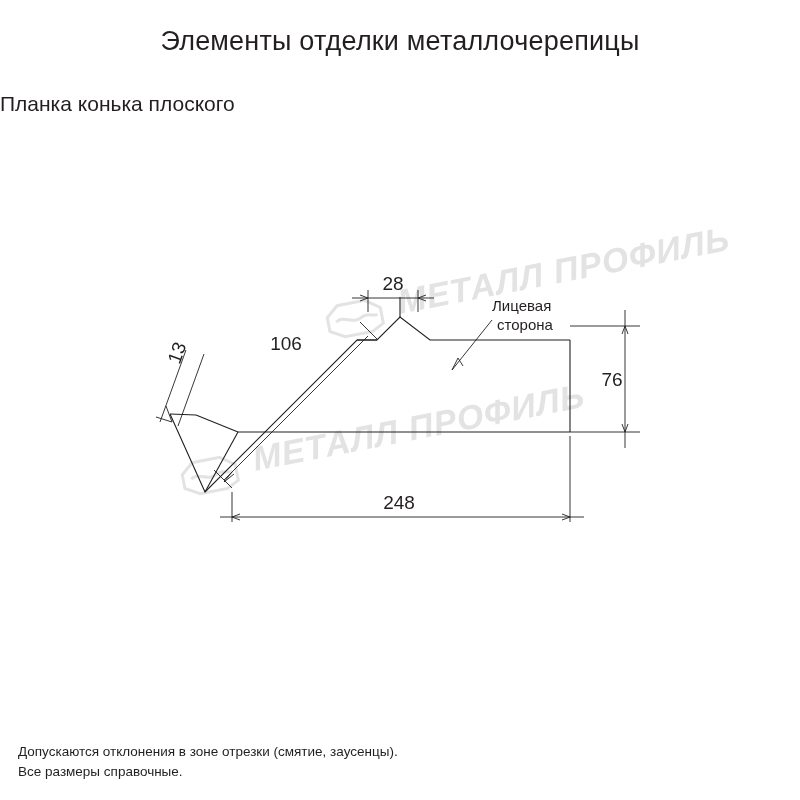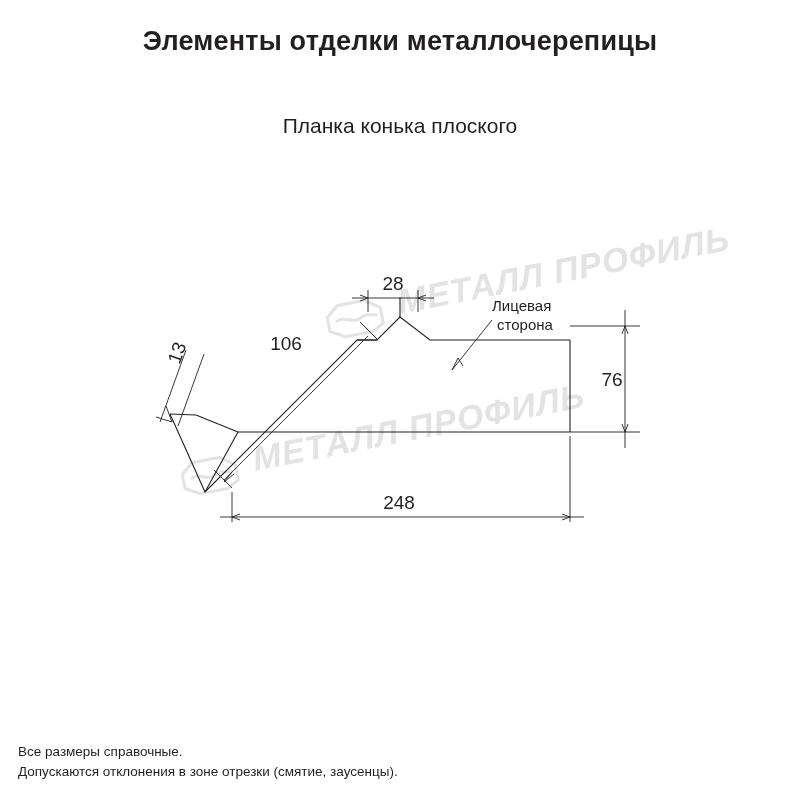--- a/index.html
+++ b/index.html
@@ -19,29 +19,29 @@
     position: absolute;
     inset: 0;
   }
   .title {
     position: absolute;
     top: 26px;
     left: 0;
     width: 800px;
     text-align: center;
     font-size: 27px;
-    font-weight: bold;
+    font-weight: normal;
     letter-spacing: 0.2px;
   }
   .subtitle {
     position: absolute;
-    top: 114px;
-    left: 0;
-    width: 800px;
-    text-align: center;
+    top: 92px;
+    left: 0;
+    width: 800px;
+    text-align: left;
     font-size: 21px;
   }
   .code {
     position: absolute;
     top: 139px;
     left: 0;
     width: 800px;
     text-align: center;
     font-size: 21px;
   }
@@ -191,17 +191,17 @@
         <path class="dim" d="M452 200 L492 150"></path>
         <path class="dim" d="M452 200 L458 188 L463 196" fill="none"></path>
         <text class="lbl-sm" x="492" y="141" text-anchor="start">Лицевая</text>
         <text class="lbl-sm" x="497" y="160" text-anchor="start">сторона</text>
       </g>
 
     </svg>
   </div>
 
   <div class="notes">
+    <div>Допускаются отклонения в зоне отрезки (смятие, заусенцы).</div>
     <div>Все размеры справочные.</div>
-    <div>Допускаются отклонения в зоне отрезки (смятие, заусенцы).</div>
   </div>
 
 </div>
 
 </body></html>

